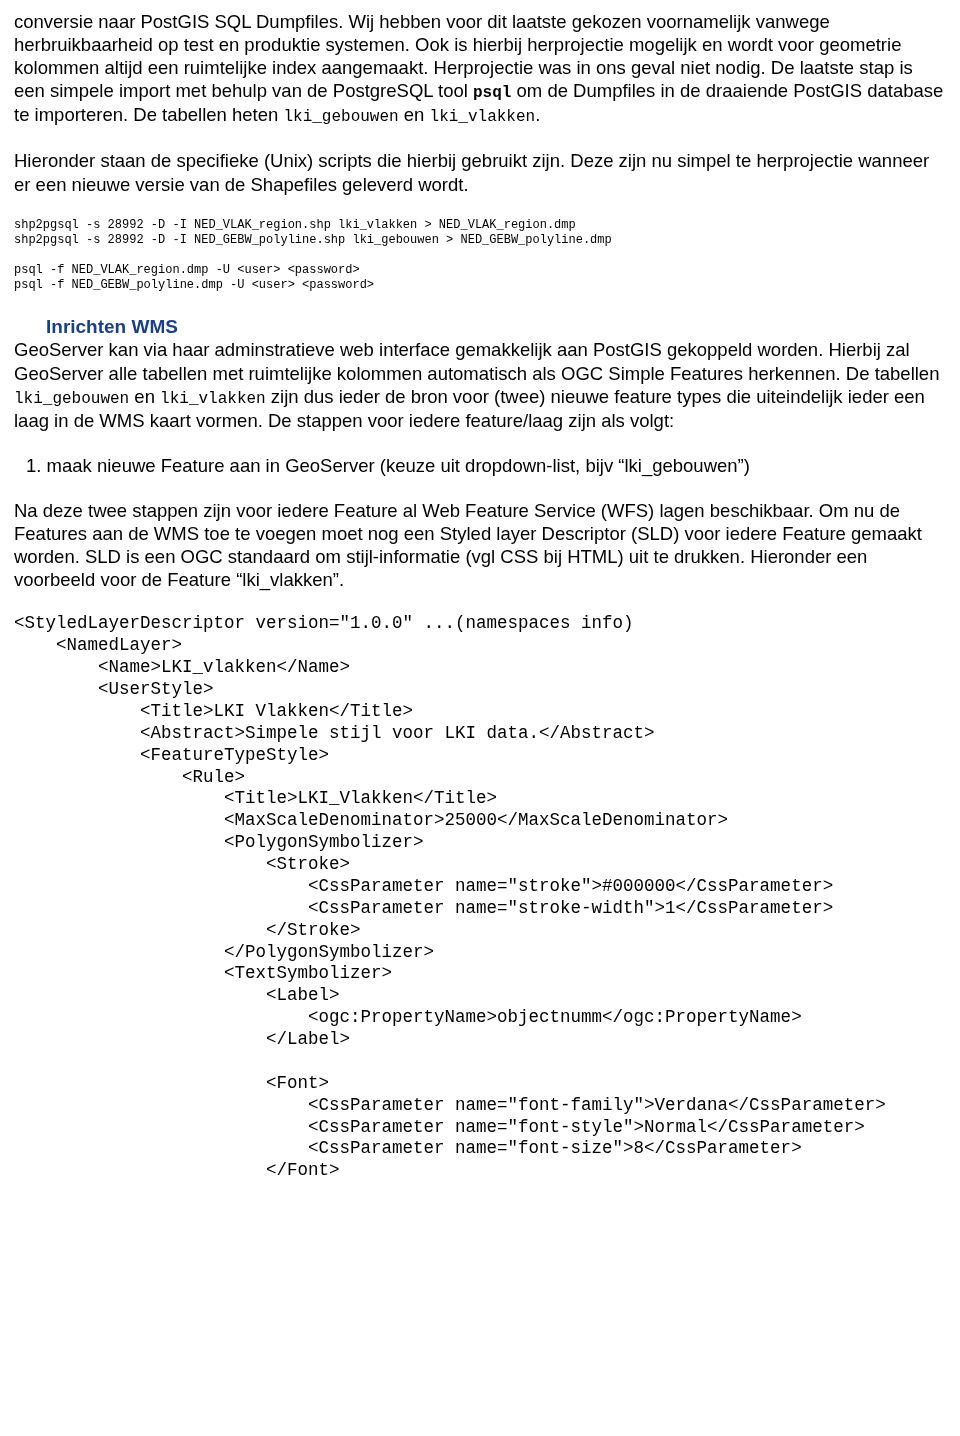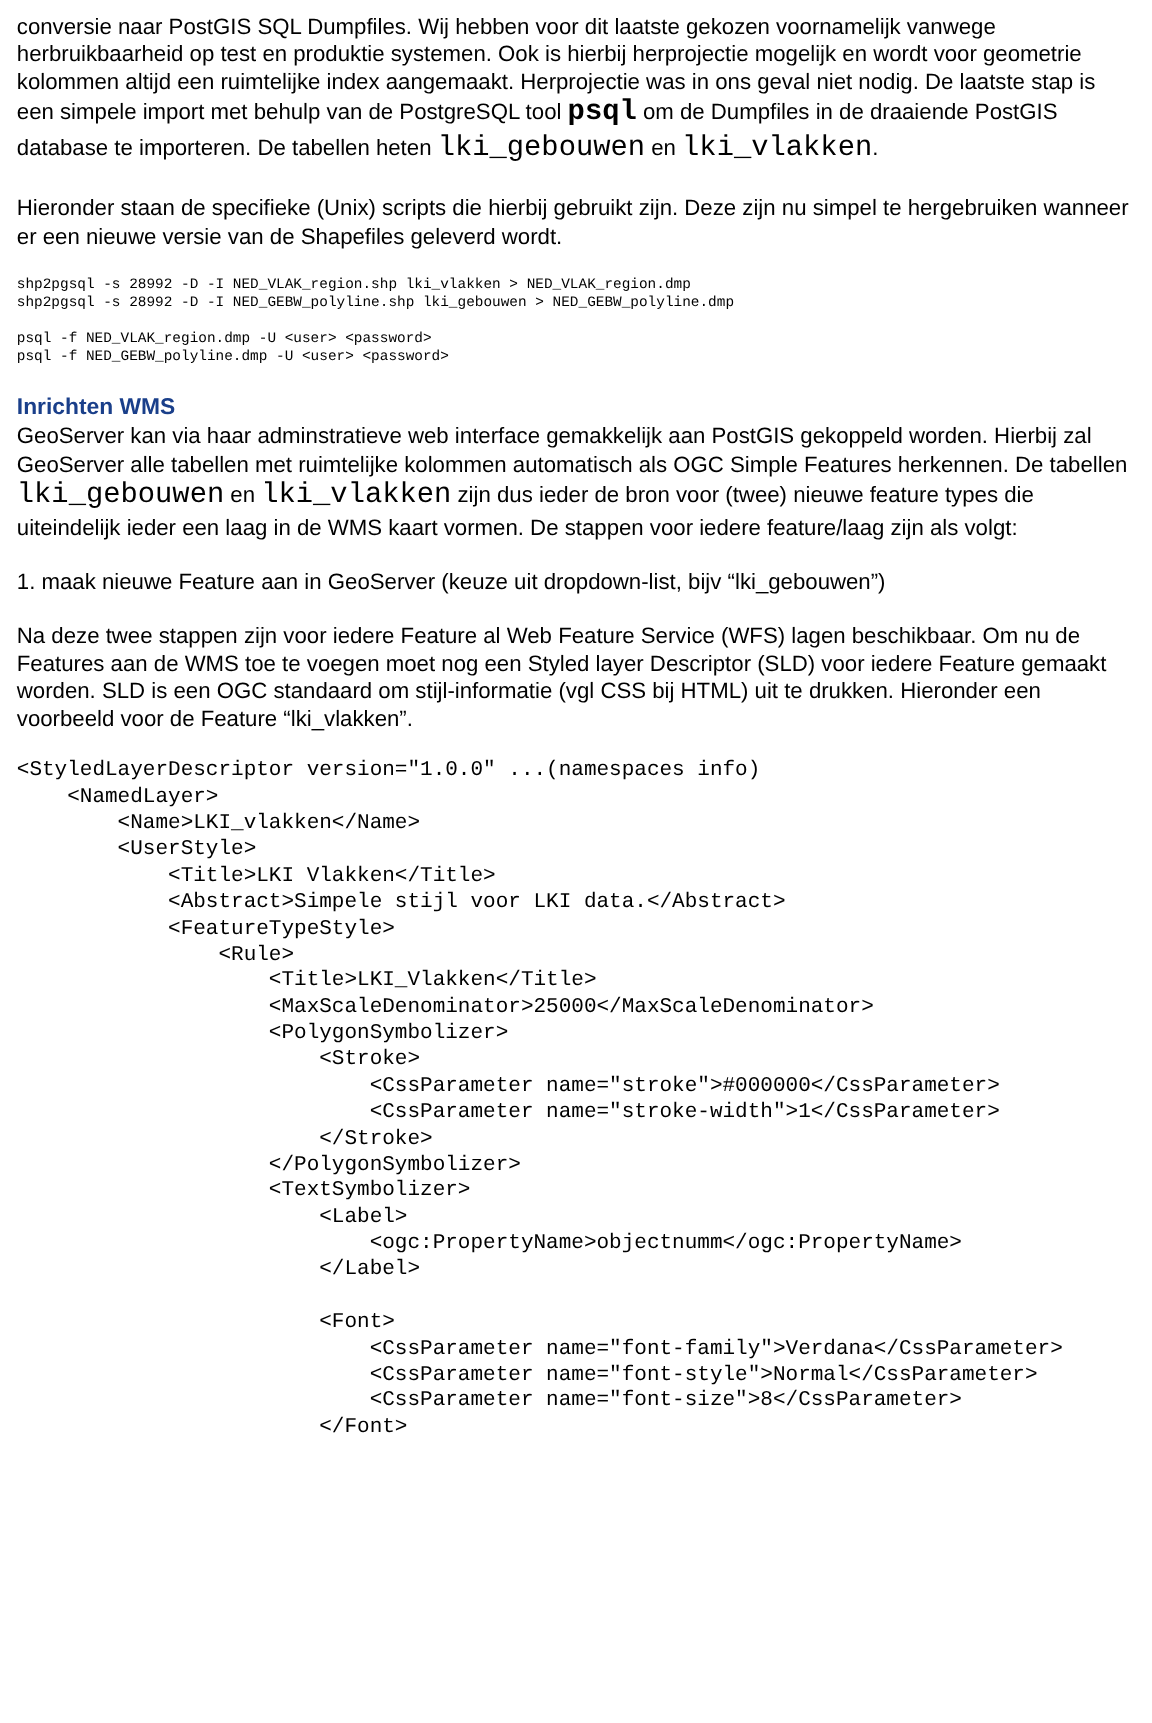--- a/index.html
+++ b/index.html
@@ -10,56 +10,57 @@
     background: #fff;
     margin: 0;
     padding: 10px 14px 40px 14px;
     width: 932px;
   }
   p {
     margin: 0 0 22px 0;
   }
   .mono {
     font-family: "Courier New", Courier, monospace;
-    font-size: 24px;
+    font-size: 16px;
   }
   .code-block {
     font-family: "Courier New", Courier, monospace;
     font-size: 12px;
     white-space: pre;
     margin: 0 0 22px 0;
     line-height: 1.25;
   }
   .heading-blue {
     color: #1a3f8a;
     font-weight: bold;
     font-size: 19px;
+    margin-left: 32px;
   }
   .list {
     margin: 0 0 22px 0;
   }
   .list div {
-    margin: 0;
+    margin: 12px;
   }
   .xml-block {
     font-family: "Courier New", Courier, monospace;
     font-size: 17.5px;
     white-space: pre;
     line-height: 1.25;
     margin: 0;
   }
 </style>
 </head>
 <body>
 
 <p>
   <span>conversie naar PostGIS SQL Dumpfiles. Wij hebben voor dit laatste gekozen voornamelijk vanwege herbruikbaarheid op test en produktie systemen. Ook is hierbij herprojectie mogelijk en wordt voor geometrie kolommen altijd een ruimtelijke index aangemaakt. Herprojectie was in ons geval niet nodig. De laatste stap is een simpele import met behulp van de PostgreSQL tool </span><span class="mono"><b>psql</b></span><span> om de Dumpfiles in de draaiende PostGIS database te importeren. De tabellen heten </span><span class="mono">lki_gebouwen</span><span> en </span><span class="mono">lki_vlakken</span><span>.</span>
 </p>
 
-<p>Hieronder staan de specifieke (Unix) scripts die hierbij gebruikt zijn. Deze zijn nu simpel te hergebruiken wanneer er een nieuwe versie van de Shapefiles geleverd wordt.</p>
+<p>Hieronder staan de specifieke (Unix) scripts die hierbij gebruikt zijn. Deze zijn nu simpel te herprojectie wanneer er een nieuwe versie van de Shapefiles geleverd wordt.</p>
 
 <div class="code-block">shp2pgsql -s 28992 -D -I NED_VLAK_region.shp lki_vlakken &gt; NED_VLAK_region.dmp
 shp2pgsql -s 28992 -D -I NED_GEBW_polyline.shp lki_gebouwen &gt; NED_GEBW_polyline.dmp
 
 psql -f NED_VLAK_region.dmp -U &lt;user&gt; &lt;password&gt;
 psql -f NED_GEBW_polyline.dmp -U &lt;user&gt; &lt;password&gt;</div>
 
 <p style="margin-bottom:22px;">
   <span class="heading-blue">Inrichten WMS</span><br>
   <span>GeoServer kan via haar adminstratieve web interface gemakkelijk aan PostGIS gekoppeld worden. Hierbij zal GeoServer alle tabellen met ruimtelijke kolommen automatisch als OGC Simple Features herkennen. De tabellen </span><span class="mono">lki_gebouwen</span><span> en </span><span class="mono">lki_vlakken</span><span> zijn dus ieder de bron voor (twee) nieuwe feature types die uiteindelijk ieder een laag in de WMS kaart vormen. De stappen voor iedere feature/laag zijn als volgt:</span>

